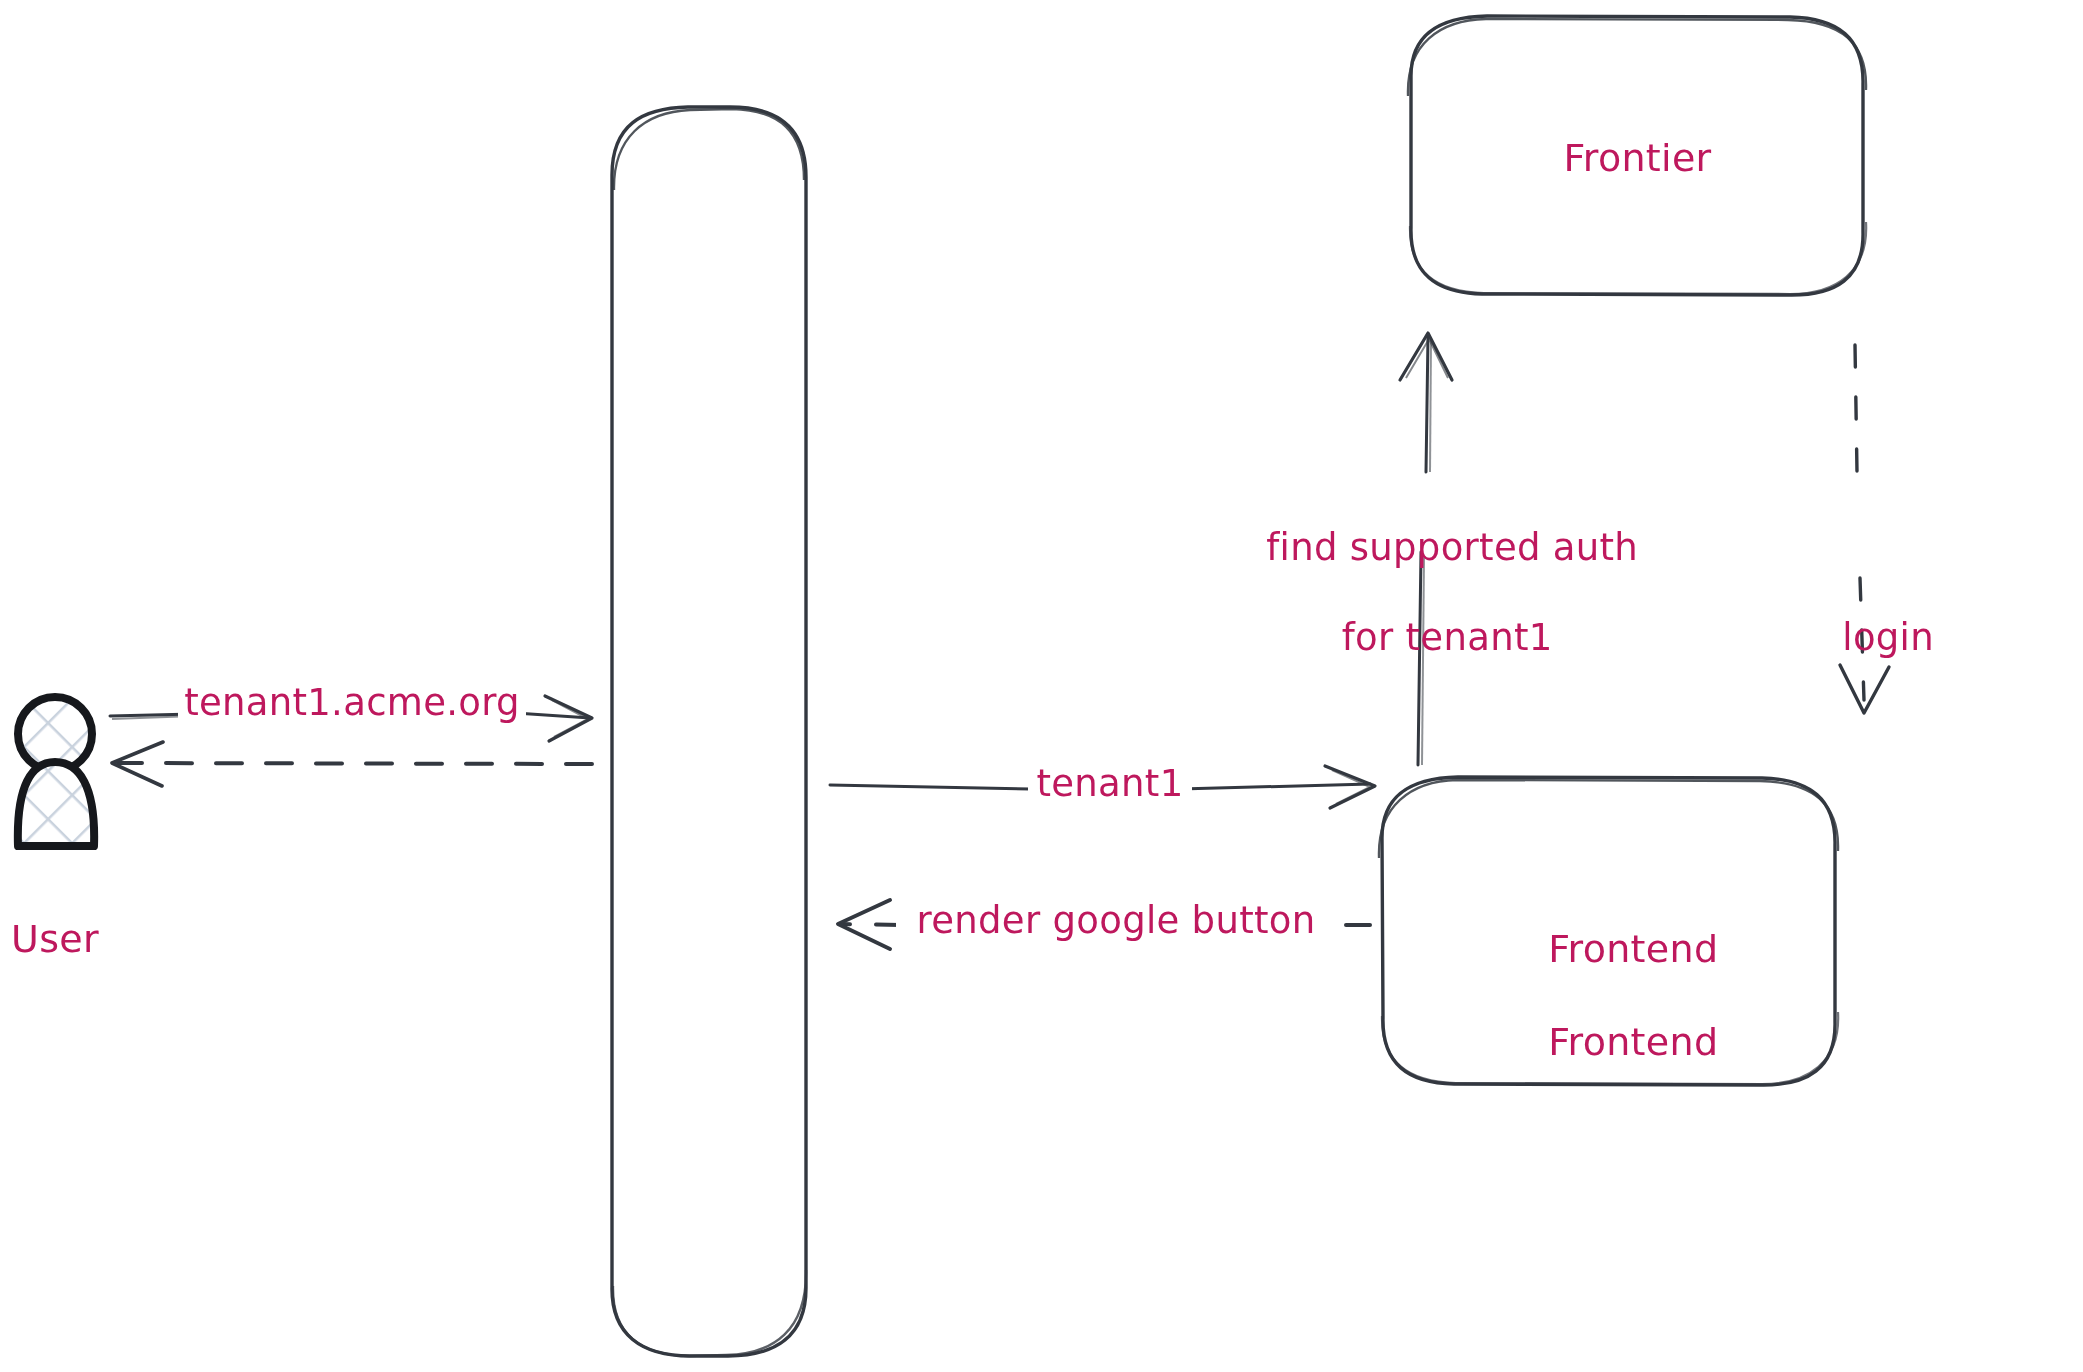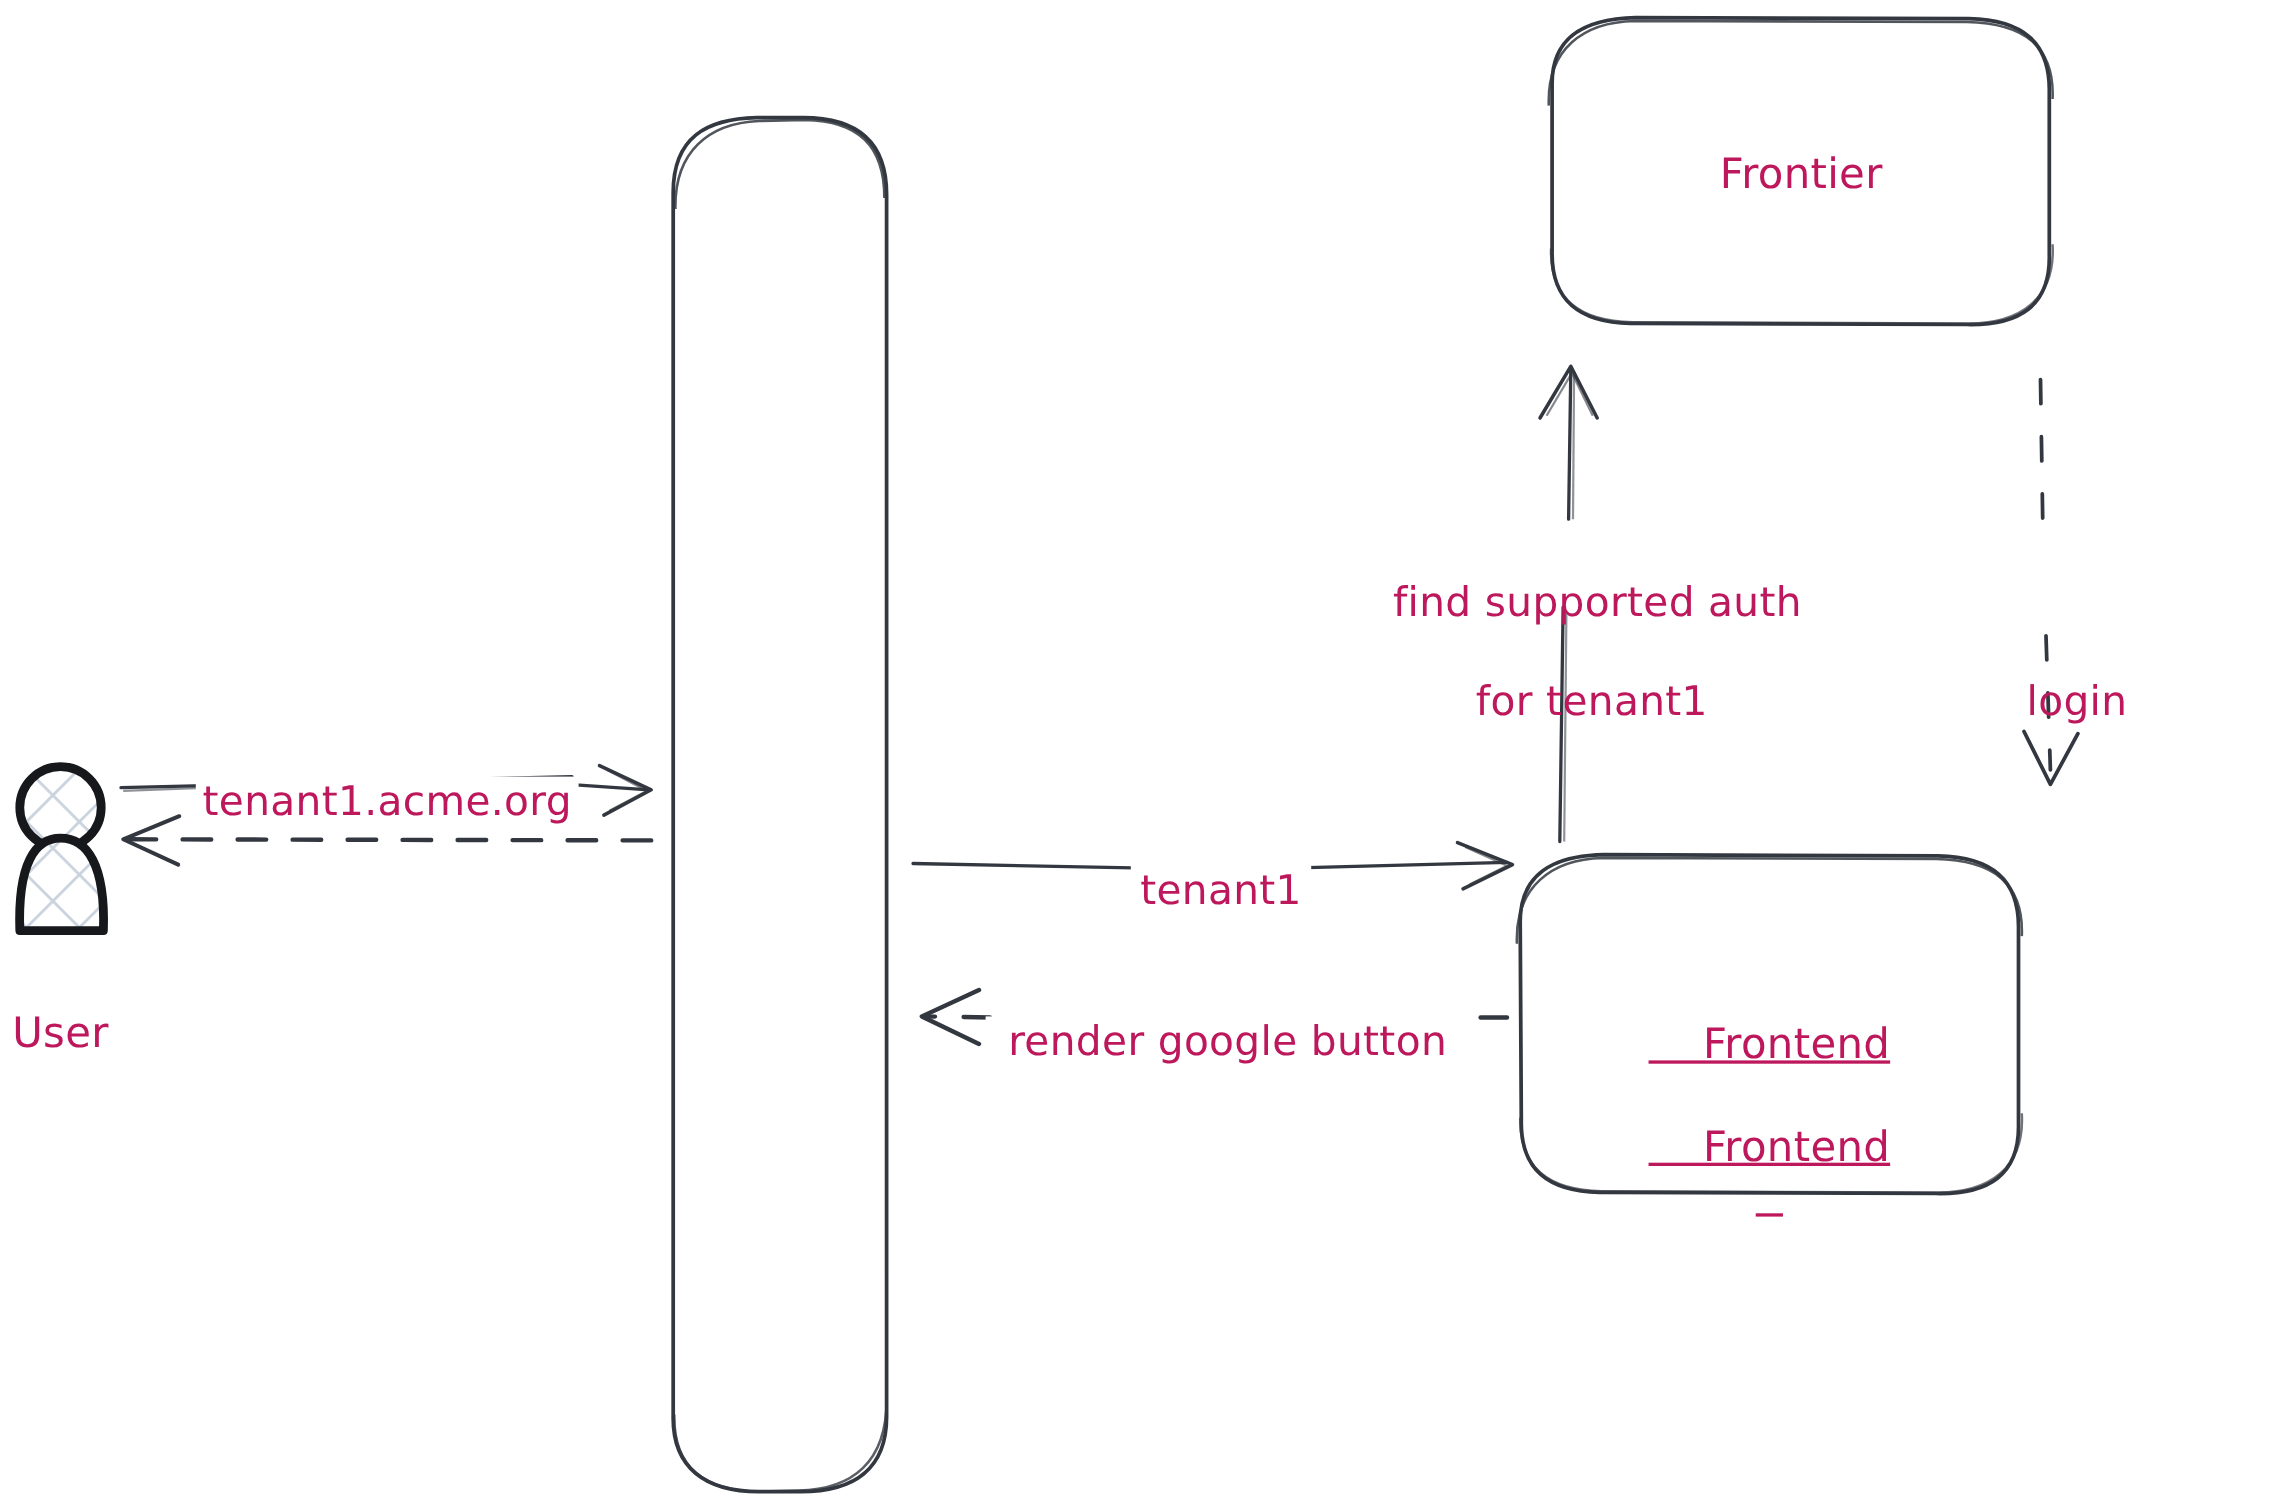--- a/index.html
+++ b/index.html
@@ -41,21 +41,20 @@
   }
   .edge-label {
     font-size: 37px;
   }
   .actor-label {
     font-size: 38px;
   }
   .edge-label-bg {
     background: #ffffff;
     padding: 0 6px;
-    margin-top: 26px;
   }
 </style>
 </head>
 <body>
 
 <div id="stage">
 
   <svg id="sketch" viewBox="0 0 2083 1372" xmlns="http://www.w3.org/2000/svg">
     <defs>
       <pattern id="hatch" width="34" height="34" patternUnits="userSpaceOnUse" patternTransform="rotate(45)">
@@ -172,21 +171,21 @@
       <path d="M1860 578 L1864 700" fill="none" stroke="#333840" stroke-width="3.4" stroke-linecap="round" stroke-dasharray="22 30"></path>
       <path d="M1840 665 L1864 713 L1889 667" fill="none" stroke="#333840" stroke-width="3.4" stroke-linecap="round" stroke-linejoin="round"></path>
     </g>
   </svg>
 
   <div class="lbl actor-label" style="left:0px; top:872px; width:110px;margin-top:44px;">User</div>
 
 
   <div class="lbl node-label" style="left:1411px; top:135px; width:453px;">Frontier</div>
 
-  <div class="lbl node-label" style="left:1382px; top:880px; width:453px;text-decoration:underline;">
+  <div class="lbl node-label" style="left:1382px; top:880px; width:453px;">
     <span>Frontend</span><br>
     <span>Frontend</span>
   </div>
 
   <div class="lbl edge-label edge-label-bg" style="left:178px; top:680px; width:336px;">tenant1.acme.org</div>
 
   <div class="lbl edge-label edge-label-bg" style="left:1028px; top:761px; width:152px;">tenant1</div>
 
   <div class="lbl edge-label edge-label-bg" style="left:896px; top:898px; width:428px;">render google button</div>
 

